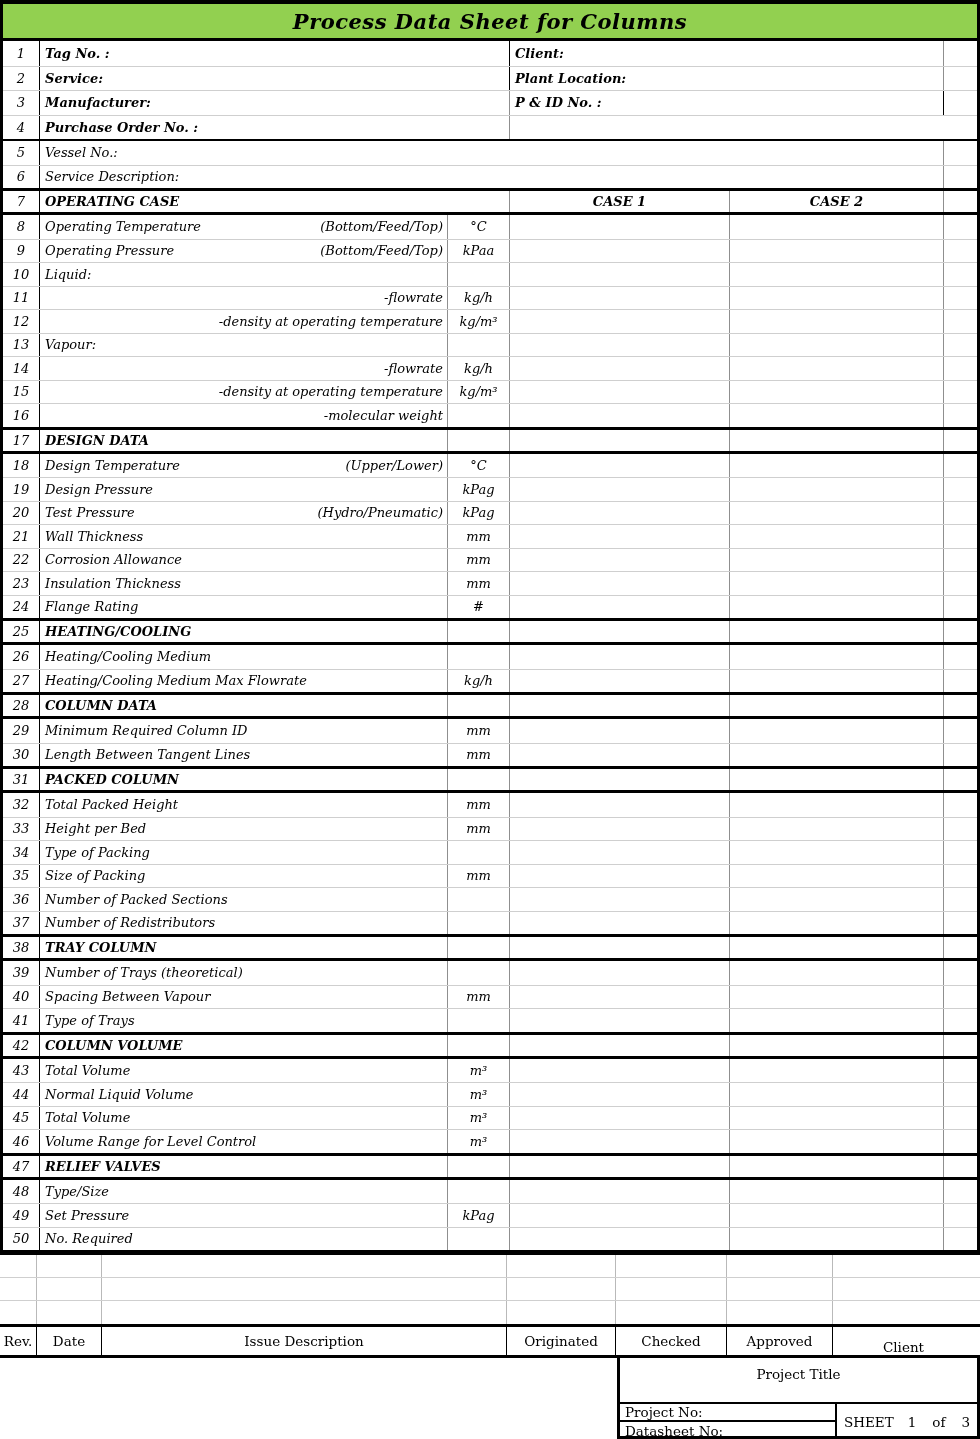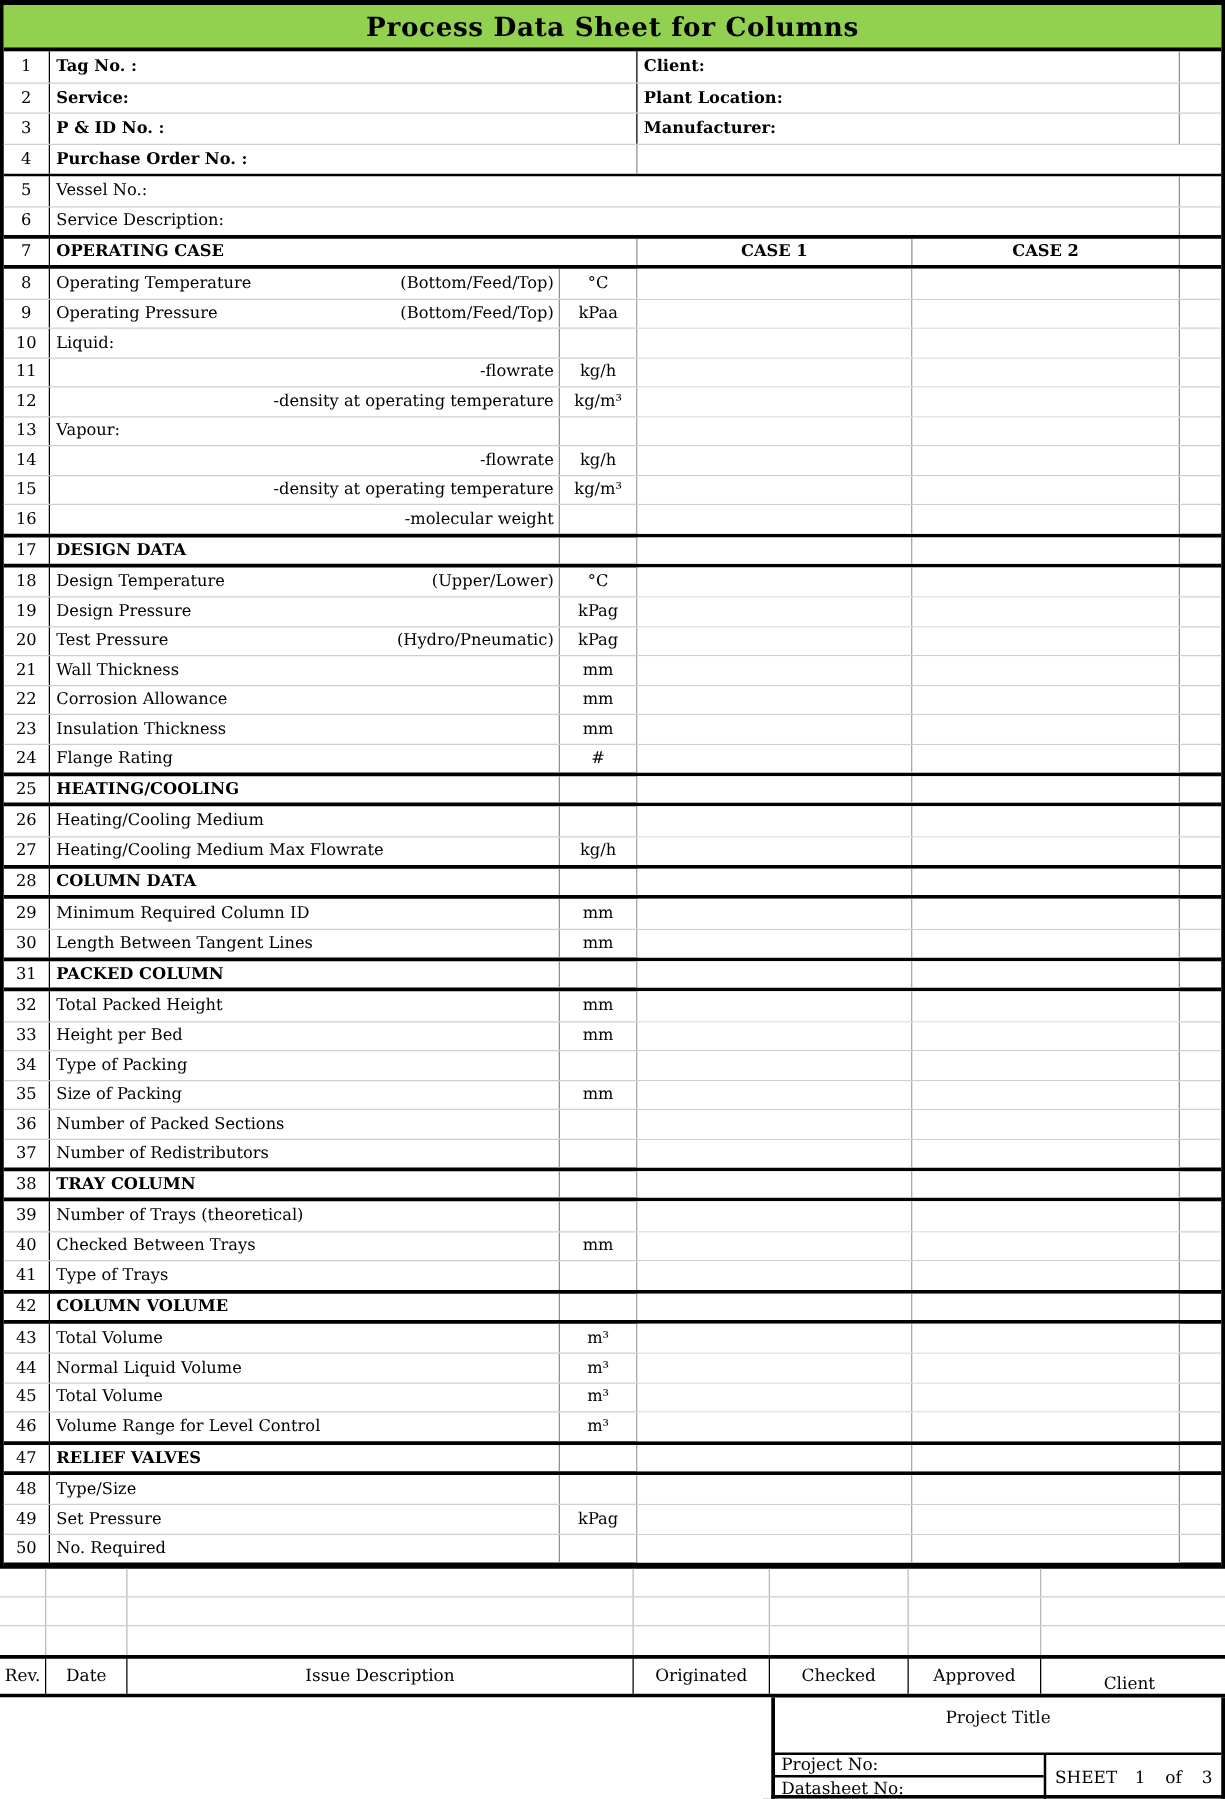--- a/index.html
+++ b/index.html
@@ -6,21 +6,21 @@
   html,body { background:#fff; }
   body {
     width: 980px; height: 1439px;
     font-family: "DejaVu Serif", "Liberation Serif", serif;
     color:#000; position: relative; overflow: hidden;
   }
   .page { width: 980px; height: 1439px; display: flex; flex-direction: column;
           border-bottom: 3px solid #000; }
 
   
-  .main-box { border: 3px solid #000; border-top-width: 4px; }
+  .main-box { border: 3px solid #000; border-top-width: 4px; font-style: italic; }
   .titlebar {
     height: 37px; background: var(--green, #92D050);
     border-bottom: 3px solid #000;
     display: flex; align-items: center; justify-content: center;
     font-size: 21px; font-weight: bold; letter-spacing: .5px;
   }
 
   .r { display: grid; height: 24px; }
   .r + .r { border-top: 1px solid #cfcfcf; }
   .g14   { grid-template-columns: 37px 470px 434px 33px; height: 24.5px; }
@@ -87,22 +87,22 @@
           <div class="c"></div>
         </div>
         <div class="r g14">
           <div class="c num blk">2</div>
           <div class="c lbl bold blk">Service:</div>
           <div class="c lbl bold">Plant Location:</div>
           <div class="c"></div>
         </div>
         <div class="r g14">
           <div class="c num blk">3</div>
+          <div class="c lbl bold">Manufacturer:</div>
           <div class="c lbl bold blk">P &amp; ID No. :</div>
-          <div class="c lbl bold">Manufacturer:</div>
           <div class="c"></div>
         </div>
         <div class="r g14">
           <div class="c num blk">4</div>
           <div class="c lbl bold">Purchase Order No. :</div>
           <div class="c"></div>
         </div>
       </div>
     <div id="mainRows">
         <div class="r gfull">
@@ -442,21 +442,21 @@
             <span>Number of Trays (theoretical)</span>
           </div>
           <div class="c unit"></div>
           <div class="c val"></div>
           <div class="c val"></div>
           <div class="c"></div>
         </div>
         <div class="r gdata">
           <div class="c num blk">40</div>
           <div class="c lbl">
-            <span>Checked Between Trays</span>
+            <span>Spacing Between Vapour</span>
           </div>
           <div class="c unit">mm</div>
           <div class="c val"></div>
           <div class="c val"></div>
           <div class="c"></div>
         </div>
         <div class="r gdata">
           <div class="c num blk">41</div>
           <div class="c lbl">
             <span>Type of Trays</span>

